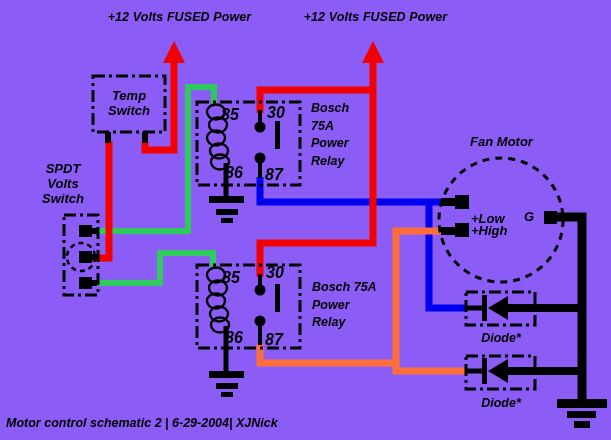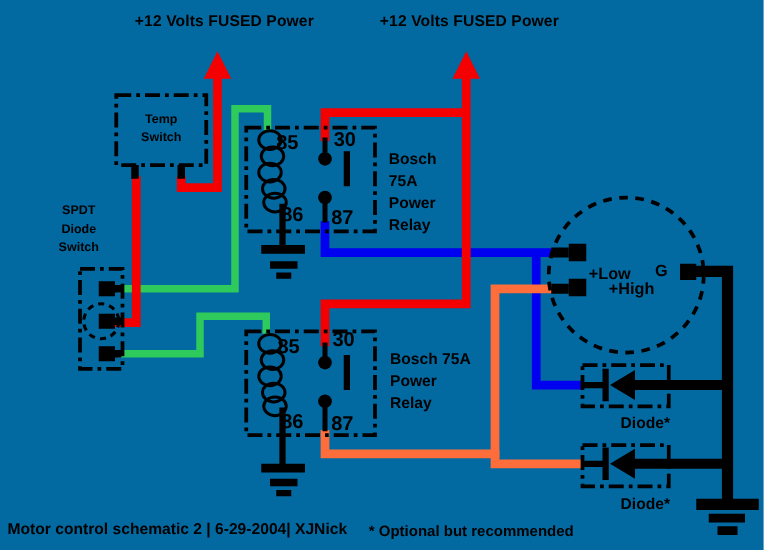--- a/index.html
+++ b/index.html
@@ -1,27 +1,27 @@
 <!DOCTYPE html>
 <html style="--wire-red: #f40000; --wire-green: #2eca5c; --wire-blue: #0000f0; --wire-orange: #ff6e3a;"><head>
 <meta charset="utf-8">
 <style>
   html,body{margin:0;padding:0;background:#fff;}
-  #stage{position:relative;width:611px;height:440px;background:#0369a1;overflow:hidden;
-         font-family:"Liberation Sans",sans-serif;font-weight:bold;color:#000;}
+  #stage{position:relative;width:611px;height:440px;background:#8b5cf6;overflow:hidden;
+         font-family:"Liberation Sans",sans-serif;font-weight:bold;color:#000;font-style:italic;}
   #schem{position:absolute;left:0;top:0;}
   .lbl{position:absolute;white-space:nowrap;}
   .ctr{text-align:center;white-space:normal;}
   .hdr{font-size:12.5px;line-height:14px;letter-spacing:0.1px;}
-  .comp{font-size:10px;line-height:14.5px;}
+  .comp{font-size:13px;line-height:14.5px;}
   .term{position:absolute;font-size:16px;}
   .rname{font-size:12.5px;line-height:17.5px;}
   .rname span{display:block;}
   .fan{font-size:13px;}
-  .cap{font-size:12.5px;text-align:right;}
+  .cap{font-size:12.5px;}
   
   .s-red{stroke:var(--wire-red);} .f-red{fill:var(--wire-red);}
   .s-green{stroke:var(--wire-green);}
   .s-blue{stroke:var(--wire-blue);}
   .s-orange{stroke:var(--wire-orange);}
   .s-black{stroke:#000;} .f-black{fill:#000;}
   .wire{fill:none;stroke-linecap:butt;stroke-linejoin:miter;}
   .dashbox{fill:none;stroke:#000;stroke-width:3;stroke-dasharray:12 4 3 4;}
   .coil{fill:none;stroke:#000;stroke-width:2.4;}
 </style>
@@ -153,50 +153,50 @@
     <div>+12 Volts FUSED Power</div>
   </div>
 
   <div class="lbl comp ctr" style="left:93px;top:89px;width:72px;">
     <div>Temp</div>
     <div>Switch</div>
   </div>
 
   <div class="lbl comp ctr" style="left:31px;top:161px;width:64px;line-height:15px;">
     <div>SPDT</div>
-    <div>Diode</div>
+    <div>Volts</div>
     <div>Switch</div>
   </div>
 
   <span class="term" style="left:221px;top:106px;">85</span>
   <span class="term" style="left:267px;top:104px;">30</span>
   <span class="term" style="left:225px;top:164px;">86</span>
   <span class="term" style="left:265px;top:166px;">87</span>
 
-  <div class="lbl rname" style="left:311px;top:119px;">
+  <div class="lbl rname" style="left:311px;top:100px;">
     <span>Bosch</span>
     <span>75A</span>
     <span>Power</span>
     <span>Relay</span>
   </div>
 
   <span class="term" style="left:222px;top:269px;">85</span>
   <span class="term" style="left:266px;top:264px;">30</span>
   <span class="term" style="left:225px;top:329px;">86</span>
   <span class="term" style="left:265px;top:331px;">87</span>
 
   <div class="lbl rname" style="left:312px;top:279px;">
     <span>Bosch 75A</span>
     <span>Power</span>
     <span>Relay</span>
   </div>
 
+  <div class="lbl fan ctr" style="left:459px;top:134px;width:85px;">Fan Motor</div>
   <div class="lbl fan" style="left:471px;top:195px;margin-top:16px;">+Low</div>
-  <div class="lbl fan" style="left:471px;top:223px;margin-left:16px;">+High</div>
+  <div class="lbl fan" style="left:471px;top:223px;">+High</div>
   <div class="lbl fan" style="left:524px;top:209px;">G</div>
 
   <div class="lbl cap ctr" style="left:466px;top:331px;width:70px;">Diode*</div>
   <div class="lbl cap ctr" style="left:466px;top:396px;width:70px;">Diode*</div>
 
   <div class="lbl cap" style="left:6px;top:416px;">Motor control schematic 2 | 6-29-2004| XJNick</div>
-  <div class="lbl" style="left:295px;top:418px;font-size:12px;">* Optional but recommended</div>
 
 </div>
 
 </body></html>

